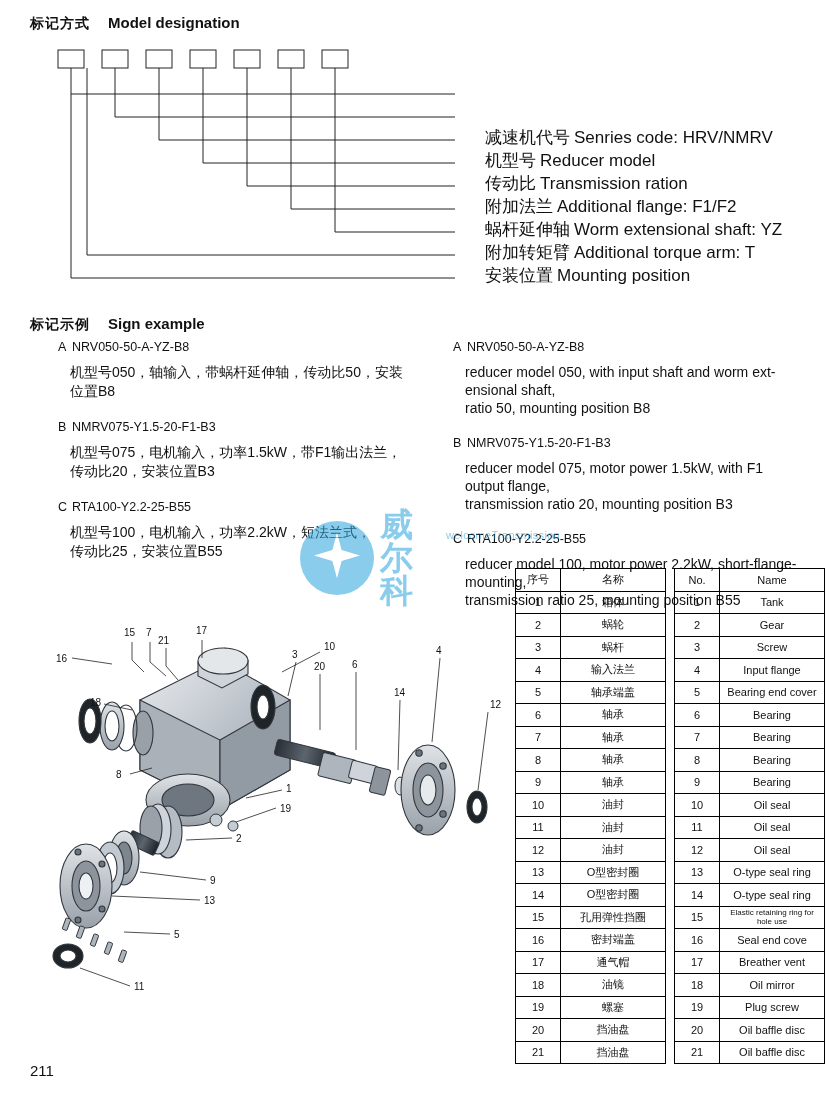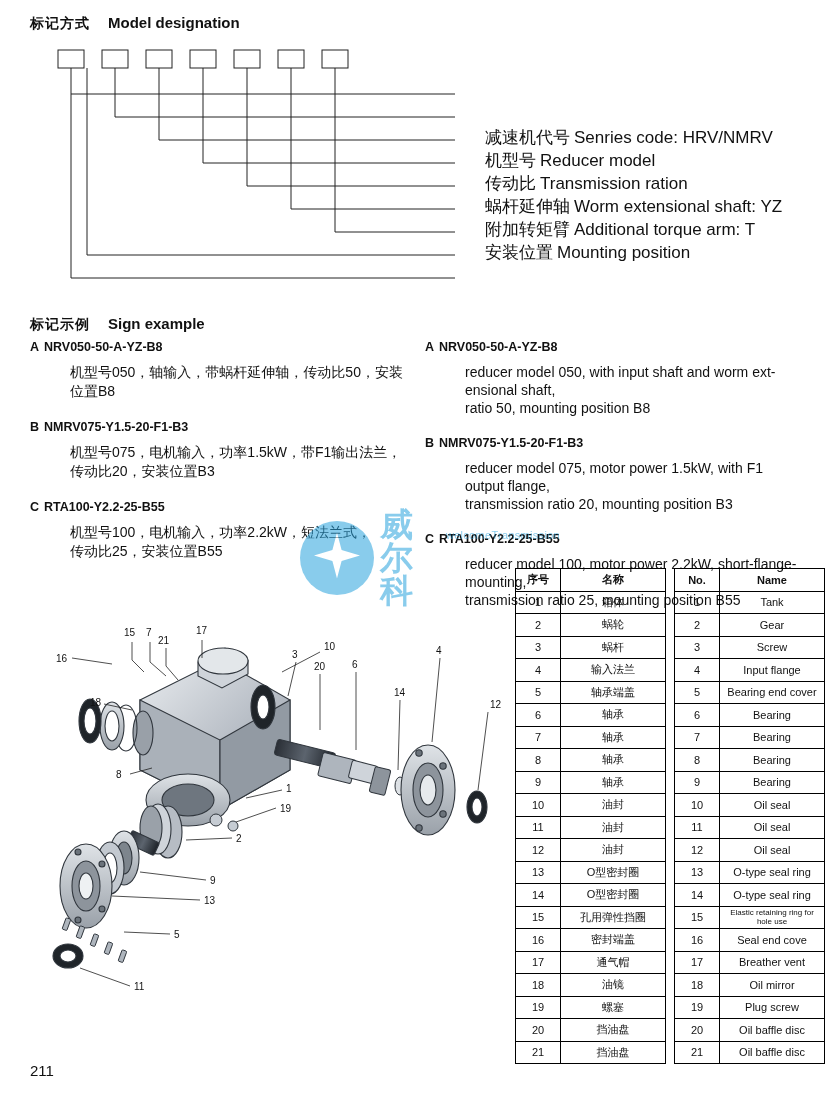--- a/index.html
+++ b/index.html
@@ -24,21 +24,21 @@
   .legend{position:absolute;left:455px;top:84px;width:340px;}
   .legend-row{height:23px;font-size:17px;color:#111;white-space:nowrap;line-height:23px;}
   .legend-row .cn{margin-right:4px;}
 
   
   .sign{position:absolute;left:30px;top:340px;width:790px;}
   .col{position:absolute;top:0;width:380px;}
   .col.left{left:0;}
   .col.right{left:395px;}
   .ex{margin-bottom:19px;}
-  .ex .title{font-size:12.5px;font-weight:bold;color:#111;margin-bottom:9px;}
+  .ex .title{font-size:12.5px;font-weight:normal;color:#111;margin-bottom:9px;margin-left:28px;}
   .ex .title .idx{display:inline-block;width:14px;}
   .ex .body{font-size:14px;color:#111;line-height:18px;margin-left:40px;}
   .ex .body.cn{line-height:19px;}
 
   
   .watermark{position:absolute;left:300px;top:505px;width:260px;height:105px;opacity:.55;
     display:flex;align-items:center;gap:6px;pointer-events:none;}
   .wm-circle{width:74px;height:74px;border-radius:50%;background:#2aa3dd;position:relative;flex:0 0 auto;}
   .wm-circle:before{content:"";position:absolute;left:14px;top:12px;width:46px;height:46px;
     background:#fff;clip-path:polygon(50% 0%,60% 38%,100% 50%,60% 62%,50% 100%,40% 62%,0% 50%,40% 38%);}
@@ -51,21 +51,21 @@
   .drawing svg{position:absolute;left:0;top:0;}
 
   
   .tables{position:absolute;left:515px;top:568px;display:flex;gap:8px;}
   table{border-collapse:collapse;}
   table td{border:1px solid #000;font-size:11px;text-align:center;color:#111;height:21.5px;padding:0 2px;}
   .t-cn td.c1{width:40px;}
   .t-cn td.c2{width:100px;}
   .t-en td.c1{width:40px;}
   .t-en td.c2{width:100px;}
-  td.hdr{font-weight:bold;text-align:center;}
+  td.hdr{font-weight:normal;text-align:center;}
   td.small{font-size:8px;line-height:9px;}
 
   
   .pageno{position:absolute;left:30px;top:1062px;font-size:15px;color:#111;}
 </style>
 </head>
 <body>
 
 <div class="page">
 
@@ -100,20 +100,23 @@
     </svg>
     <div class="legend">
       <div class="legend-row">
         <span class="cn">减速机代号</span><span>Senries code: HRV/NMRV</span>
       </div>
       <div class="legend-row">
         <span class="cn">机型号</span><span>Reducer model</span>
       </div>
       <div class="legend-row">
         <span class="cn">传动比</span><span>Transmission ration</span>
+      </div>
+      <div class="legend-row">
+        <span class="cn">附加法兰</span><span>Additional flange: F1/F2</span>
       </div>
       <div class="legend-row">
         <span class="cn">蜗杆延伸轴</span><span>Worm extensional shaft: YZ</span>
       </div>
       <div class="legend-row">
         <span class="cn">附加转矩臂</span><span>Additional torque arm: T</span>
       </div>
       <div class="legend-row">
         <span class="cn">安装位置</span><span>Mounting position</span>
       </div>

